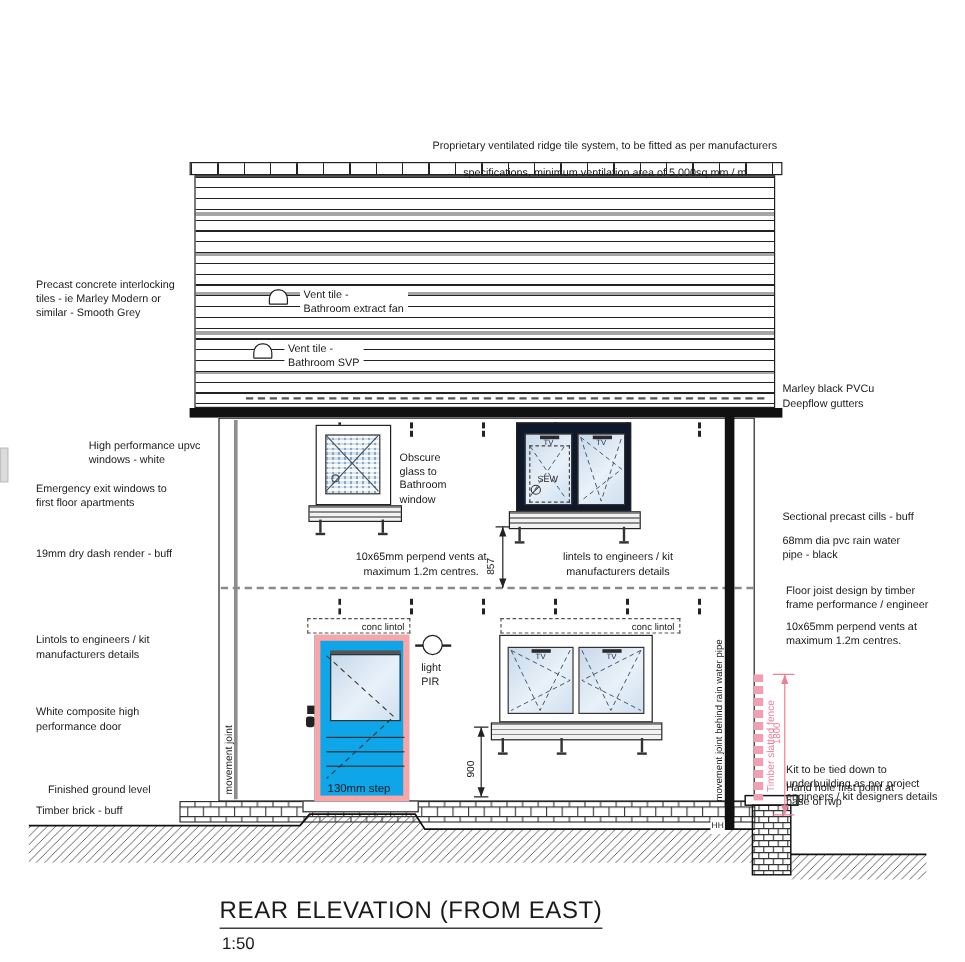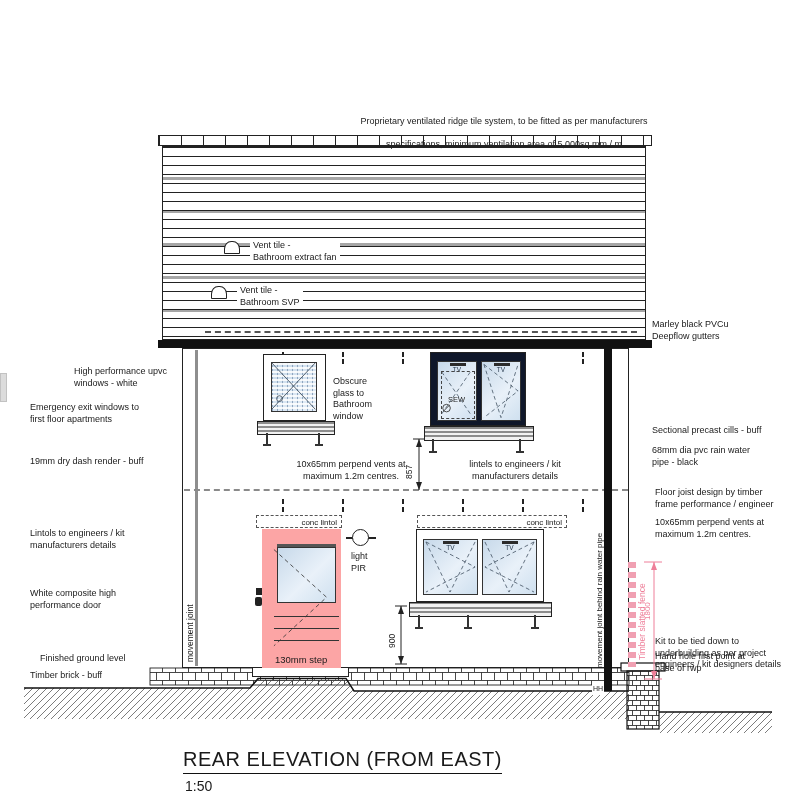--- a/index.html
+++ b/index.html
@@ -139,21 +139,21 @@
     <line x1="7" y1="2" x2="7" y2="53" stroke="#222" stroke-width="1"></line>
     <line x1="1" y1="2" x2="13" y2="2" stroke="#222" stroke-width="1"></line>
     <polygon points="7,2 4,10 10,10" fill="#222"></polygon>
     <polygon points="7,53 4,45 10,45" fill="#222"></polygon>
   </svg>
   <div class="vtext" style="left:404px;top:479px;">857</div>
 
   <div class="lintolbox" style="left:256px;top:515px;width:86px;">conc lintol</div>
   <div class="lintolbox" style="left:417px;top:515px;width:150px;">conc lintol</div>
 
-  <div class="abs" style="left:262px;top:529px;width:79px;height:139px;border:7px solid #fca5a5;box-sizing:border-box;background:#fca5a5;">
+  <div class="abs" style="left:262px;top:529px;width:79px;height:139px;border:5px solid #fca5a5;box-sizing:border-box;background:#0ea5e9;">
     <div class="abs" style="left:8px;top:8px;width:59px;height:3px;background:#555;"></div>
     <div class="pane glass" style="left:8px;top:11px;width:59px;height:56px;"></div>
     <div class="abs" style="left:5px;top:80px;width:65px;height:1px;background:#333;"></div>
     <div class="abs" style="left:5px;top:92px;width:65px;height:1px;background:#333;"></div>
     <div class="abs" style="left:5px;top:104px;width:65px;height:1px;background:#333;"></div>
     <svg class="ol" viewBox="0 0 79 139">
       <path d="M6 10 L70 68 L6 127" stroke="#333" stroke-width="1" stroke-dasharray="5 4" fill="none"></path>
     </svg>
     <div class="abs" style="left:117px;top:118px;"></div>
     <div class="ann" style="left:6px;top:118px;font-size:9.5px;white-space:nowrap;">130mm step</div>
@@ -210,20 +210,23 @@
     <line x1="10" y1="4" x2="10" y2="121" stroke="#ee7f99" stroke-width="1"></line>
     <line x1="0" y1="4" x2="18" y2="4" stroke="#ee7f99" stroke-width="1"></line>
     <line x1="0" y1="121" x2="18" y2="121" stroke="#ee7f99" stroke-width="1"></line>
     <polygon points="10,4 7,12 13,12" fill="#ee7f99"></polygon>
     <polygon points="10,121 7,113 13,113" fill="#ee7f99"></polygon>
   </svg>
   <div class="vtext" style="left:643px;top:620px;color:#ee7f99;font-size:8px;">1800</div>
 
   <div class="abs" style="left:0;top:373px;width:7px;height:29px;background:#dcdcdc;border:1px solid #c2c2c2;box-sizing:border-box;"></div>
 
+  <div class="ann" style="left:30px;top:232px;">Precast concrete interlocking
+tiles - ie Marley Modern or
+similar - Smooth Grey</div>
   <div class="ann" style="left:30px;top:366px;margin-left:44px;">High performance upvc
 windows - white</div>
   <div class="ann" style="left:30px;top:402px;">Emergency exit windows to
 first floor apartments</div>
   <div class="ann" style="left:30px;top:456px;">19mm dry dash render - buff</div>
   <div class="ann" style="left:30px;top:528px;">Lintols to engineers / kit
 manufacturers details</div>
   <div class="ann" style="left:30px;top:588px;">White composite high
 performance door</div>
   <div class="ann" style="left:40px;top:653px;">Finished ground level</div>

